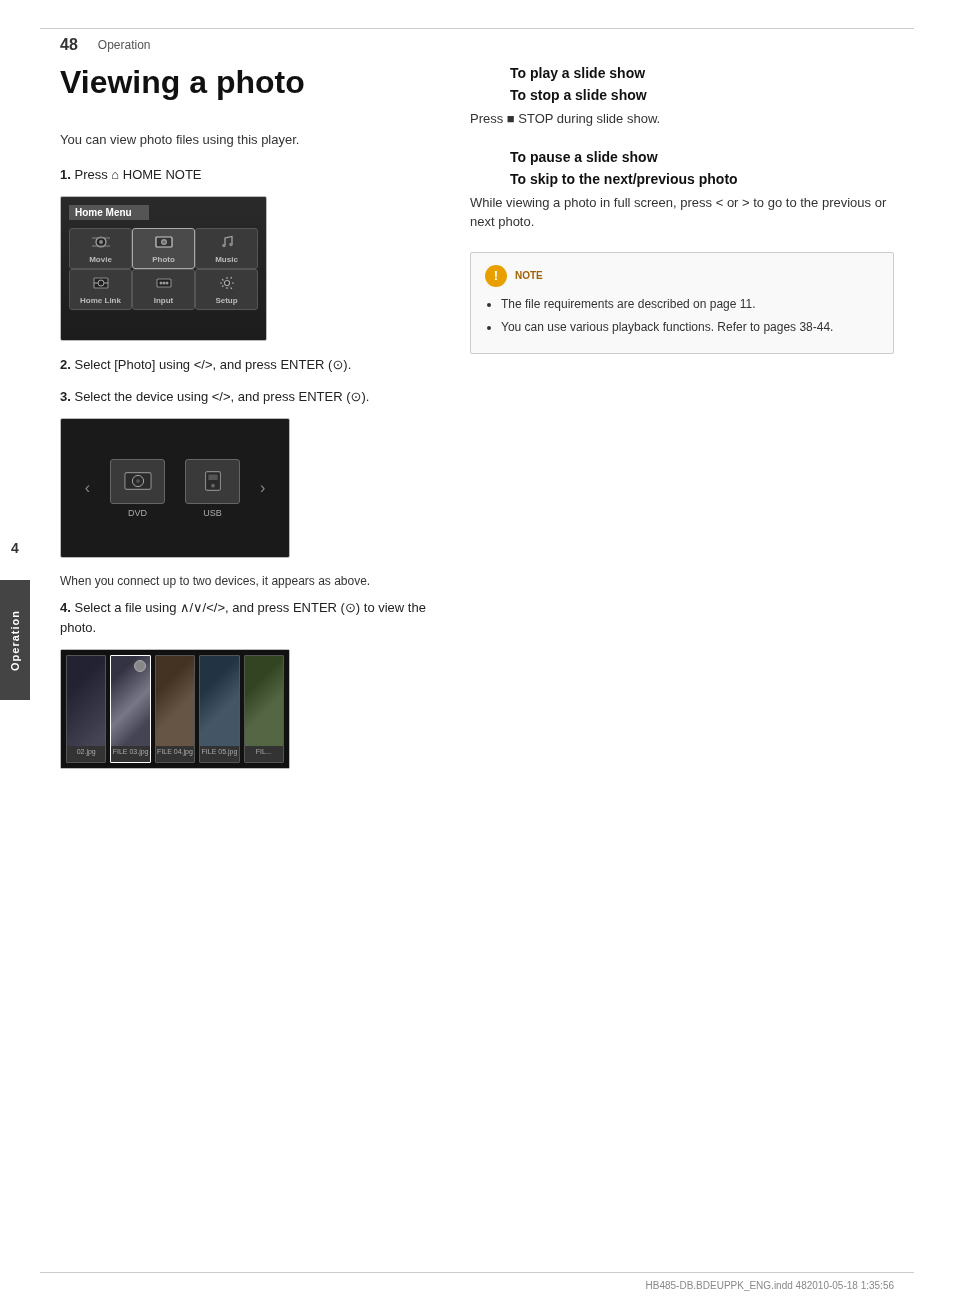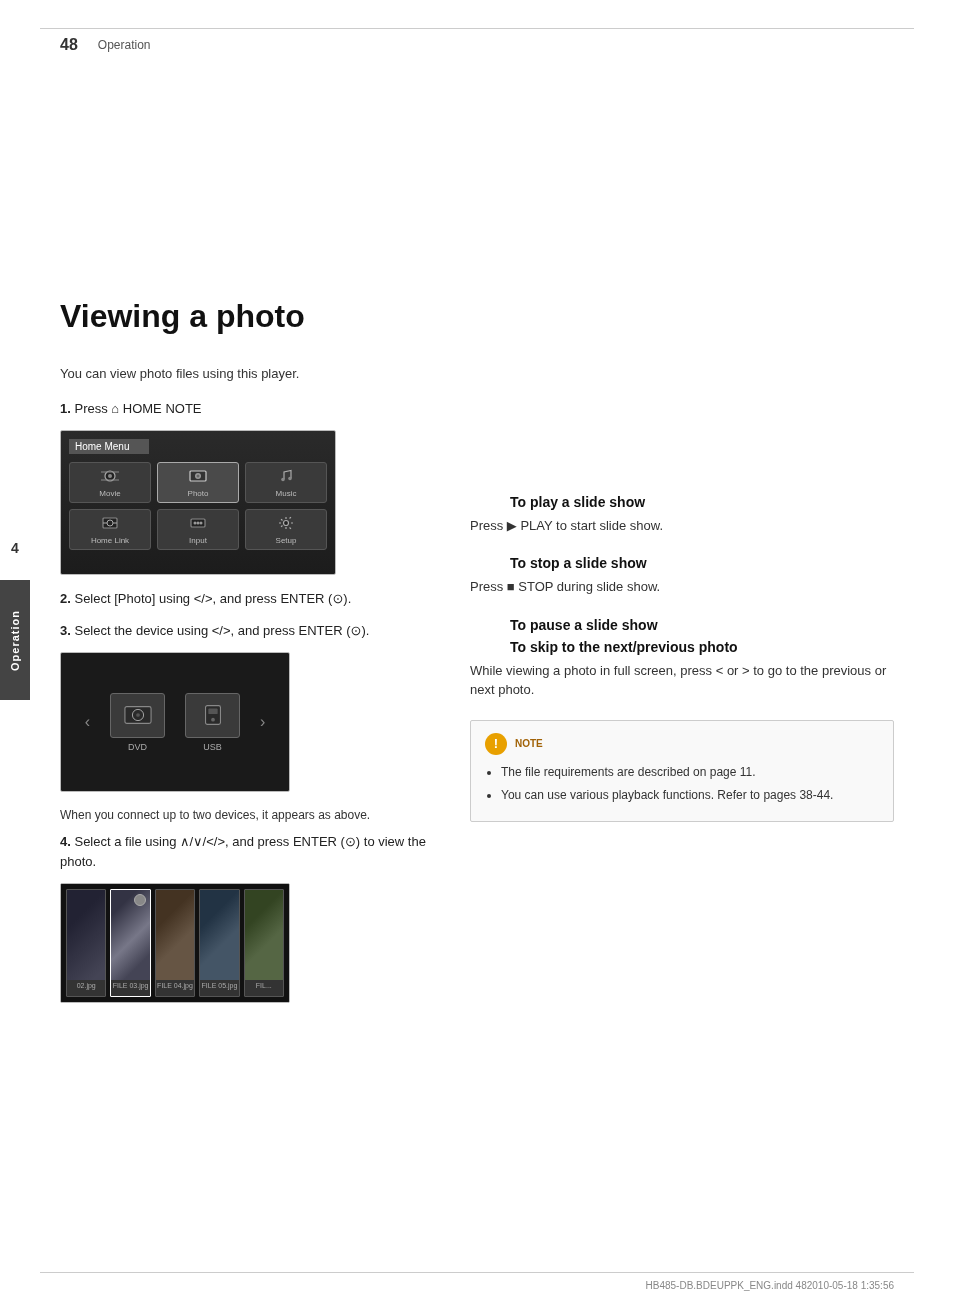--- a/index.html
+++ b/index.html
@@ -86,21 +86,20 @@
 
     
     .main-content {
       position: absolute;
       top: 65px;
       left: 60px;
       right: 60px;
       bottom: 50px;
       display: flex;
       gap: 30px;
-      align-items: center;
     }
 
     
     .left-col {
       width: 380px;
       flex-shrink: 0;
     }
 
     
     .right-col {
@@ -135,22 +134,23 @@
 
     
     .screenshot-box {
       border: 1px solid #bbb;
       background: #1a1a1a;
       margin: 10px 0 14px 0;
       border-radius: 2px;
       overflow: hidden;
     }
     .screenshot-box.home-menu {
-      width: 276px;
+      width: 207px;
       height: 145px;
+      font-weight: bold;
     }
     .screenshot-box.device-select {
       width: 230px;
       height: 140px;
     }
     .screenshot-box.photo-browse {
       width: 230px;
       height: 120px;
     }
 
@@ -165,21 +165,20 @@
       background: #555;
       color: white;
       font-size: 10px;
       padding: 2px 6px;
       margin-bottom: 8px;
       width: 80px;
     }
     .home-menu-grid {
       display: grid;
       grid-template-columns: repeat(3, 1fr);
-      gap: 6px;
     }
     .home-menu-item {
       background: #3a3a3a;
       border: 1px solid #555;
       text-align: center;
       padding: 6px 2px 4px;
       border-radius: 3px;
     }
     .home-menu-item.selected {
       border-color: #aaa;
@@ -527,21 +526,20 @@
         </div>
       </div>
     </div>
 
   </div>
 
   <div class="right-col">
 
     <div class="section">
       <h3 class="section-heading">To play a slide show</h3>
-      <p class="section-body">Press ▶ PLAY to start slide show.</p>
     </div>
 
     <div class="section">
       <h3 class="section-heading">To stop a slide show</h3>
       <p class="section-body">Press ■ STOP during slide show.</p>
     </div>
 
     <div class="section">
       <h3 class="section-heading">To pause a slide show</h3>
     </div>

